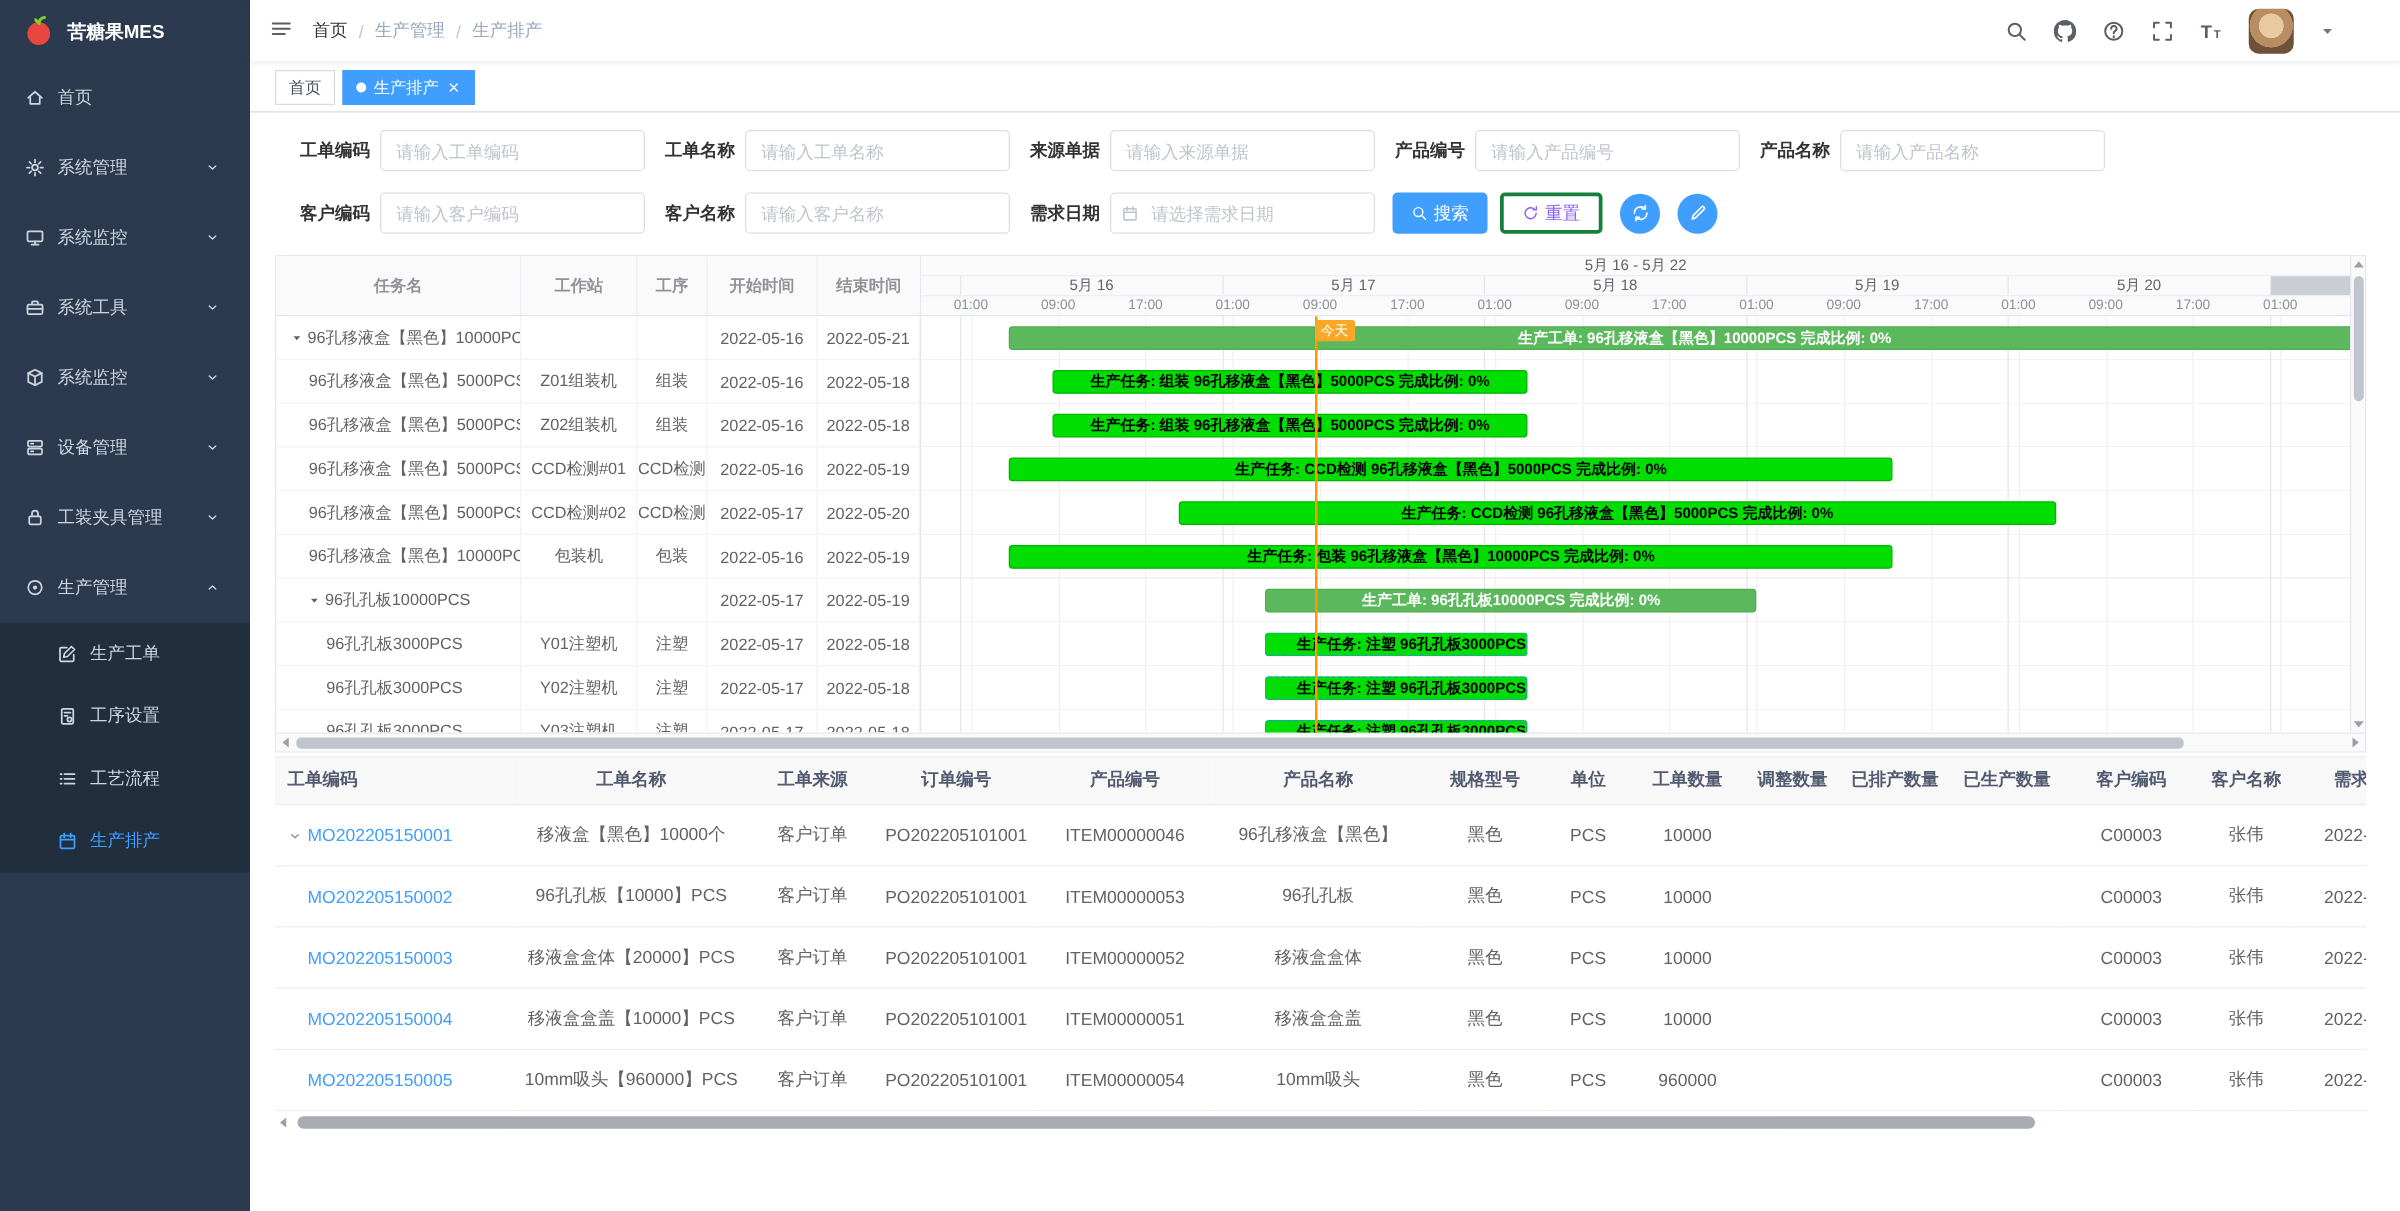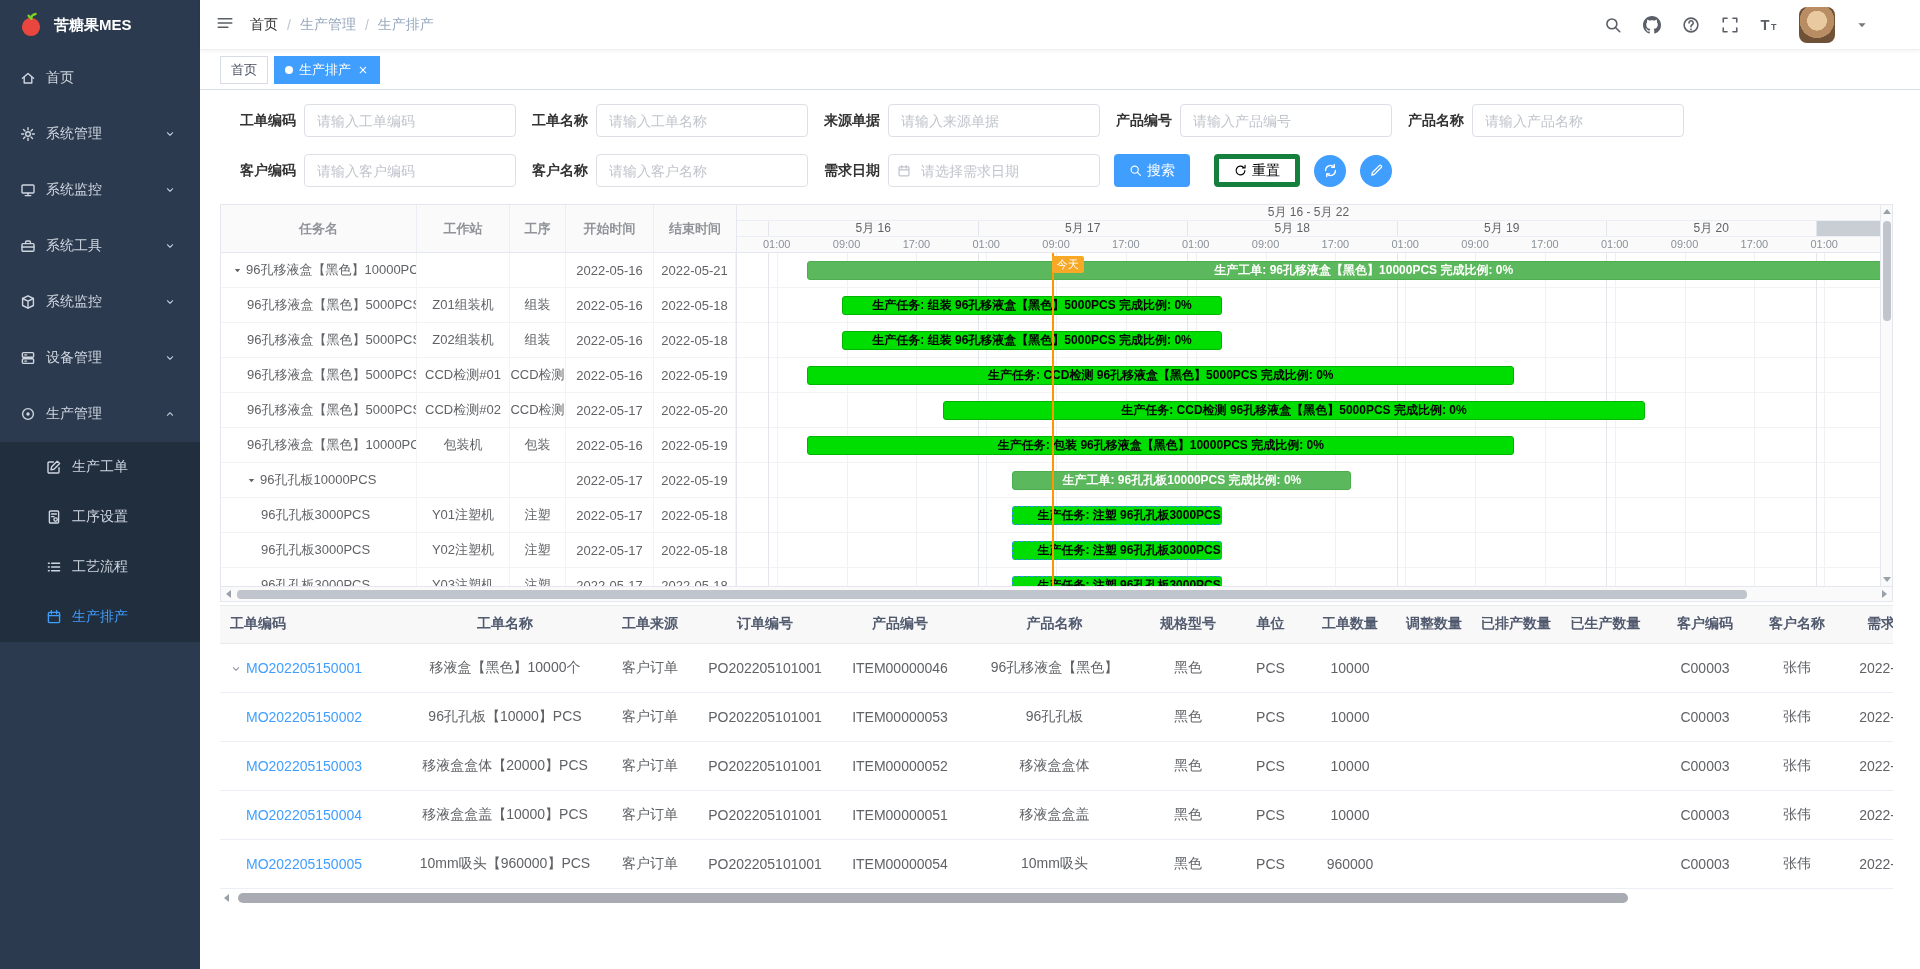--- a/index.html
+++ b/index.html
@@ -51,21 +51,21 @@
 .f-label{width:64px;text-align:right;margin-right:8px;font-weight:700;font-size:14px;color:#333;flex-shrink:0;white-space:nowrap}
 .f-input{position:relative;display:inline-block}
 .f-input input{width:212px;height:33px;border:1px solid #dcdfe6;border-radius:4px;padding:0 12px;font-size:14px;color:#606266;outline:none;font-family:inherit;background:#fff}
 .f-input input::placeholder{color:#c0c4cc}
 .f-input.date input{padding-left:32px}
 .input-icon{position:absolute;left:9px;top:50%;transform:translateY(-50%);color:#c0c4cc}
 .input-icon svg{width:14px;height:14px}
 .btn{height:33px;border:none;border-radius:4px;display:inline-flex;align-items:center;gap:5px;font-size:14px;cursor:pointer;padding:0 15px;font-family:inherit}
 .btn .icon svg{width:13px;height:13px}
 .btn.primary{background:#409eff;color:#fff;margin-left:6px}
-.btn.plain{background:#fff;border:5px solid #15803d;color:#000000;margin-left:24px}
+.btn.plain{background:#fff;border:3px solid #15803d;color:#8b5cf6;margin-left:10px}
 .btn.circle{width:32px;height:32px;border-radius:50%;background:#409eff;color:#fff;padding:0;justify-content:center;margin-left:14px}
 .btn.circle svg{width:15px;height:15px}
 
 .gantt{width:1673px;border:1px solid #e4e7ed;background:#fff}
 .gantt-main{display:flex;height:381px}
 .gl{width:516px;flex-shrink:0;border-right:1px solid #e4e7ed}
 .gl-header{height:48px;display:flex;background:#fafafa;border-bottom:1px solid #e4e7ed}
 .gl-hcell{display:flex;align-items:center;justify-content:center;font-size:13px;color:#909399;font-weight:600;border-right:1px solid #ebeef5;flex-shrink:0}
 .gl-hcell:last-child{border-right:none}
 .gl-body{height:333px;overflow:hidden}
@@ -200,20 +200,34 @@
         </div>
         <div class="menu-item">
           <span class="icon ">
             <svg viewBox="0 0 16 16" fill="none" stroke="currentColor" stroke-width="1.4" stroke-linecap="round" stroke-linejoin="round">
               <rect x="2.4" y="2.6" width="11.2" height="4.6" rx="1"></rect>
               <rect x="2.4" y="8.8" width="11.2" height="4.6" rx="1"></rect>
               <path d="M4.8 4.9h1.8M4.8 11.1h1.8"></path>
             </svg>
           </span>
           <span class="mi-label">设备管理</span>
+          <span class="icon arrow">
+            <svg viewBox="0 0 16 16" fill="none" stroke="currentColor" stroke-width="1.4" stroke-linecap="round" stroke-linejoin="round">
+              <path d="M4.5 6.3L8 9.7l3.5-3.4"></path>
+            </svg>
+          </span>
+        </div>
+        <div class="menu-item">
+          <span class="icon ">
+            <svg viewBox="0 0 16 16" fill="none" stroke="currentColor" stroke-width="1.4" stroke-linecap="round" stroke-linejoin="round">
+              <rect x="3.4" y="7" width="9.2" height="6.4" rx="1"></rect>
+              <path d="M5.6 7V4.9a2.4 2.4 0 0 1 4.8 0V7"></path>
+            </svg>
+          </span>
+          <span class="mi-label">工装夹具管理</span>
           <span class="icon arrow">
             <svg viewBox="0 0 16 16" fill="none" stroke="currentColor" stroke-width="1.4" stroke-linecap="round" stroke-linejoin="round">
               <path d="M4.5 6.3L8 9.7l3.5-3.4"></path>
             </svg>
           </span>
         </div>
         <div class="menu-item expanded">
           <span class="icon ">
             <svg viewBox="0 0 16 16" fill="none" stroke="currentColor" stroke-width="1.4" stroke-linecap="round" stroke-linejoin="round">
               <circle cx="8" cy="8" r="5.4"></circle>
@@ -671,21 +685,21 @@
                 </div>
                 <div class="bar task" style="left:70.28049999999999px;top:113px;width:707.049px">
                   <span>生产任务: CCD检测 96孔移液盒【黑色】5000PCS 完成比例: 0%</span>
                 </div>
                 <div class="bar task" style="left:205.57999999999998px;top:148px;width:702.6845px">
                   <span>生产任务: CCD检测 96孔移液盒【黑色】5000PCS 完成比例: 0%</span>
                 </div>
                 <div class="bar task" style="left:70.28049999999999px;top:183px;width:707.049px">
                   <span>生产任务: 包装 96孔移液盒【黑色】10000PCS 完成比例: 0%</span>
                 </div>
-                <div class="bar order" style="left:275.412px;top:218px;width:339px">
+                <div class="bar order" style="left:275.412px;top:218px;width:393px">
                   <span>生产工单: 96孔孔板10000PCS 完成比例: 0%</span>
                 </div>
                 <div class="bar task selected left" style="left:275.412px;top:253px;width:209.49599999999998px">
                   <span>生产任务: 注塑 96孔孔板3000PCS 完成比例: 0%</span>
                 </div>
                 <div class="bar task selected left" style="left:275.412px;top:288px;width:209.49599999999998px">
                   <span>生产任务: 注塑 96孔孔板3000PCS 完成比例: 0%</span>
                 </div>
                 <div class="bar task selected left" style="left:275.412px;top:323px;width:209.49599999999998px">
                   <span>生产任务: 注塑 96孔孔板3000PCS 完成比例: 0%</span>

